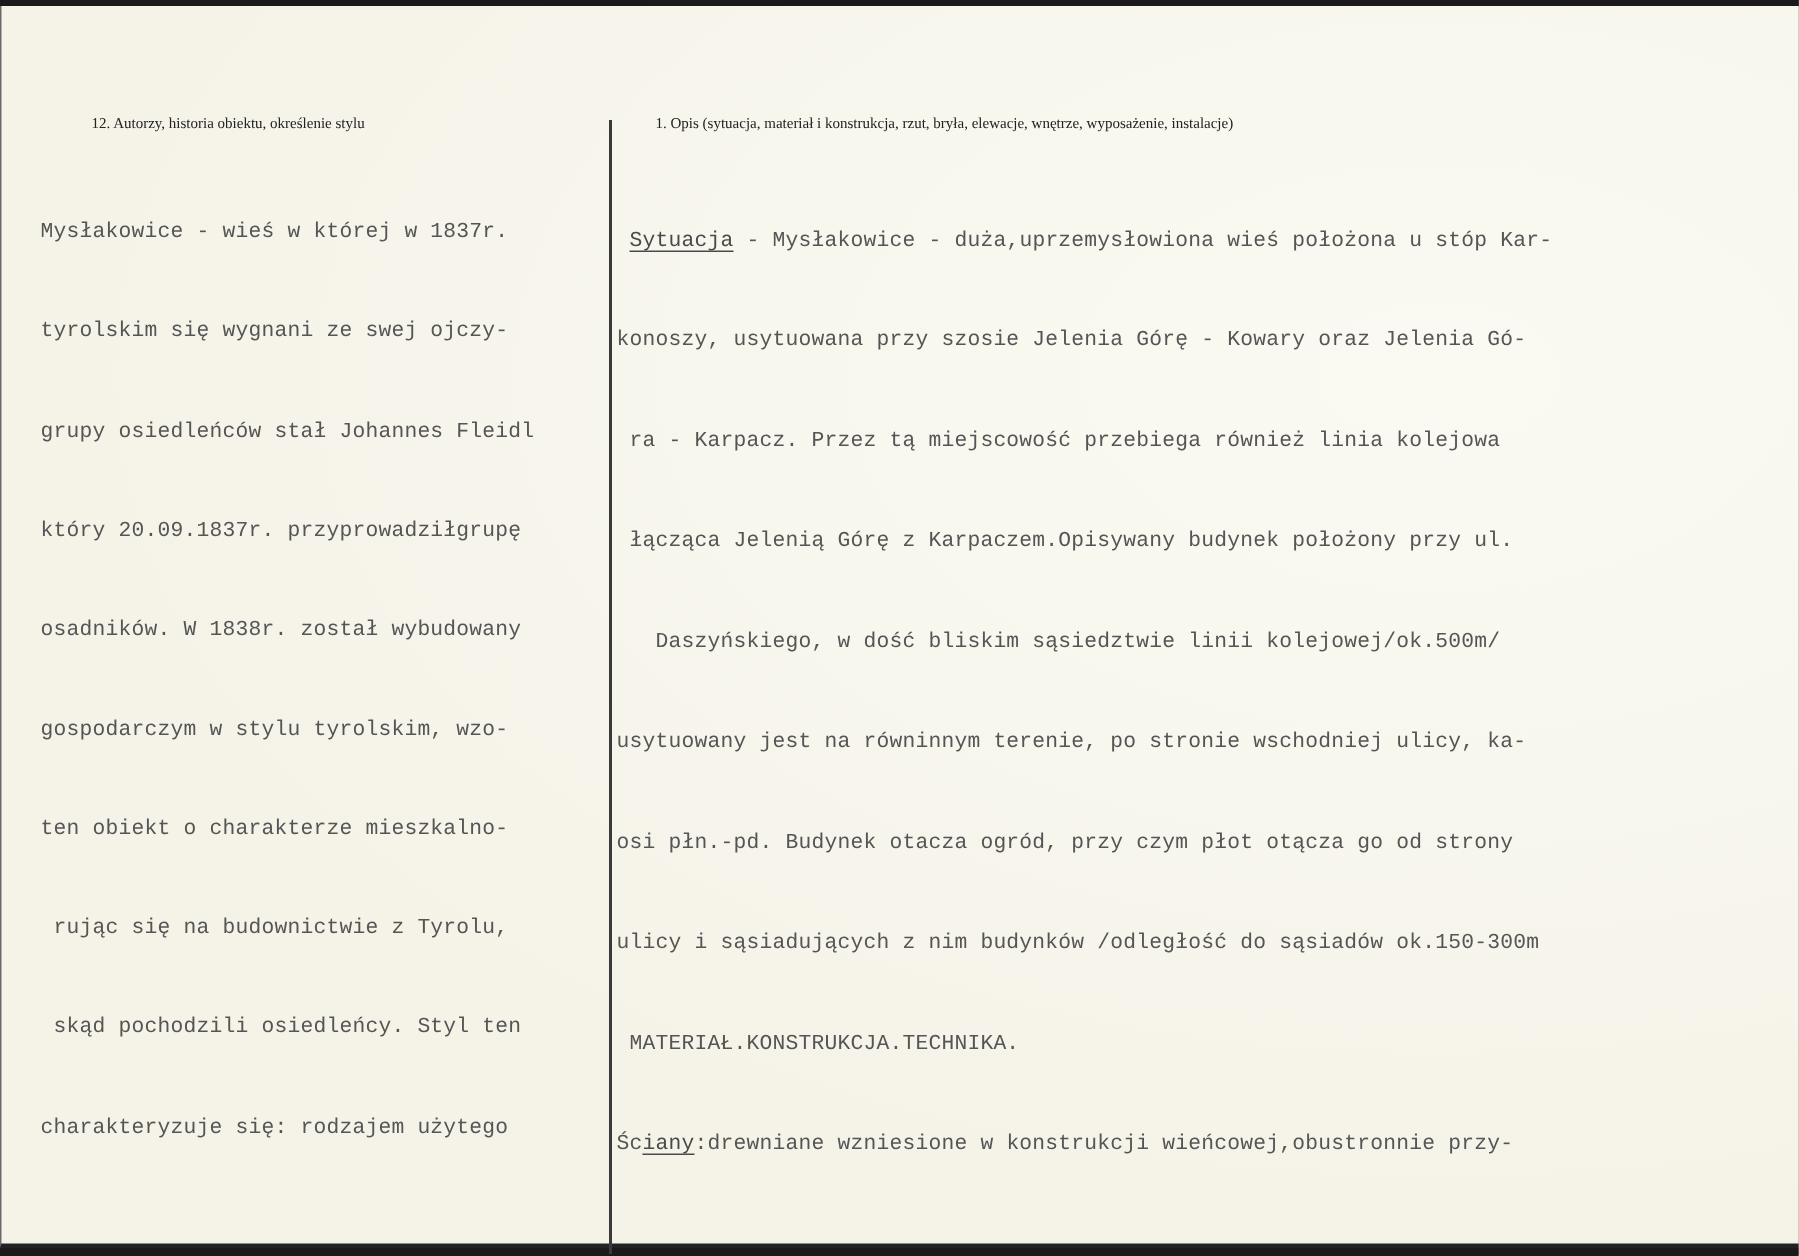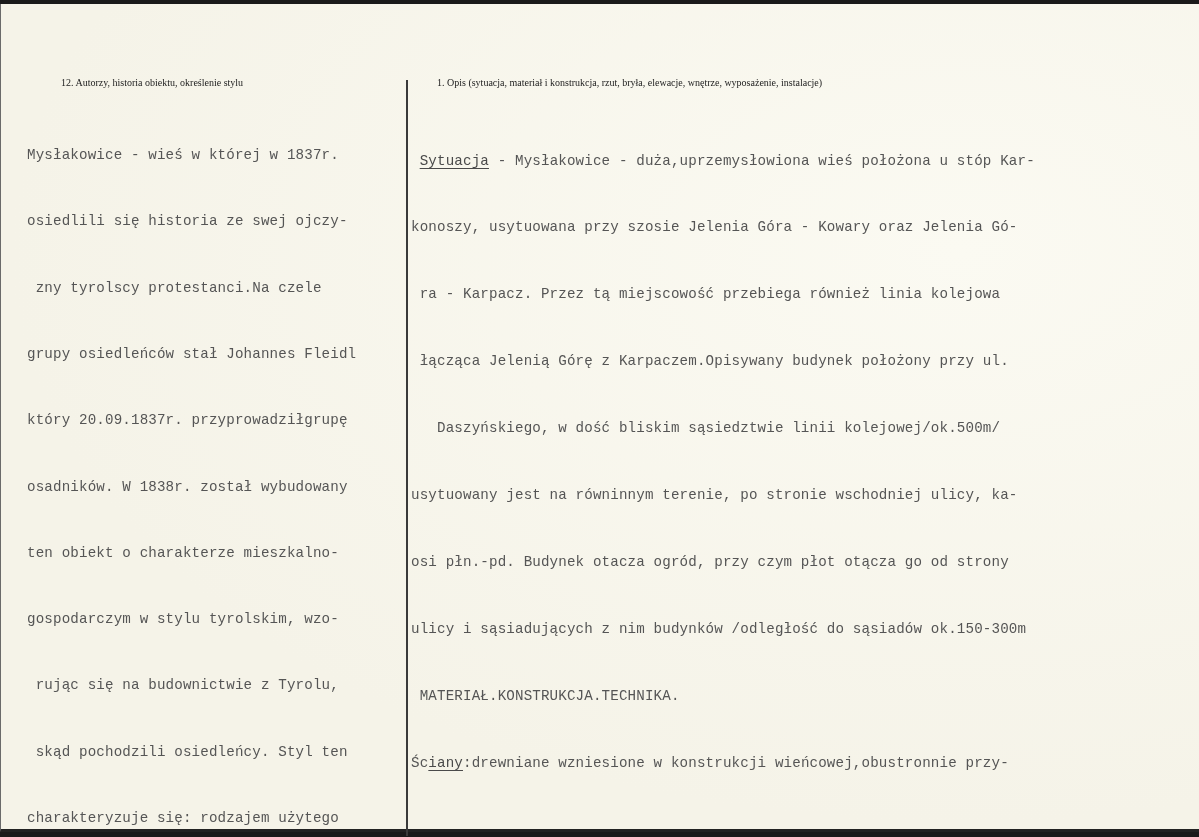--- a/index.html
+++ b/index.html
@@ -38,45 +38,44 @@
 <div class="topbar"></div>
 <div class="sheet">
 
   <div class="heading left">12. Autorzy, historia obiektu, określenie stylu</div>
   <div class="heading right">1. Opis (sytuacja, materiał i konstrukcja, rzut, bryła, elewacje, wnętrze, wyposażenie, instalacje)</div>
 
   <div class="divider"></div>
 
   <div class="tw col-left">
     <span class="line">Mysłakowice - wieś w której w 1837r.</span>
-    <span class="line">osiedlili się historia ze swej ojczy-</span>
-    <span class="line"> zny tyrolscy protestanci.Na czele</span>
+    <span class="line">tyrolskim się wygnani ze swej ojczy-</span>
     <span class="line">grupy osiedleńców stał Johannes Fleidl</span>
     <span class="line">który 20.09.1837r. przyprowadziłgrupę</span>
     <span class="line">osadników. W 1838r. został wybudowany</span>
+    <span class="line">gospodarczym w stylu tyrolskim, wzo-</span>
     <span class="line">ten obiekt o charakterze mieszkalno-</span>
-    <span class="line">gospodarczym w stylu tyrolskim, wzo-</span>
     <span class="line"> rując się na budownictwie z Tyrolu,</span>
     <span class="line"> skąd pochodzili osiedleńcy. Styl ten</span>
     <span class="line">charakteryzuje się: rodzajem użytego</span>
     
     
     
     
     
     
     
     
     
     
   </div>
 
   <div class="tw col-right">
     <span class="line"><span> </span><span class="u">Sytuacja</span><span> - Mysłakowice - duża,uprzemysłowiona wieś położona u stóp Kar-</span></span>
-    <span class="line">konoszy, usytuowana przy szosie Jelenia Góra - Kowary oraz Jelenia Gó-</span>
+    <span class="line">konoszy, usytuowana przy szosie Jelenia Górę - Kowary oraz Jelenia Gó-</span>
     <span class="line"> ra - Karpacz. Przez tą miejscowość przebiega również linia kolejowa</span>
     <span class="line"> łącząca Jelenią Górę z Karpaczem.Opisywany budynek położony przy ul.</span>
     <span class="line">   Daszyńskiego, w dość bliskim sąsiedztwie linii kolejowej/ok.500m/</span>
     <span class="line">usytuowany jest na równinnym terenie, po stronie wschodniej ulicy, ka-</span>
     <span class="line">osi płn.-pd. Budynek otacza ogród, przy czym płot otącza go od strony</span>
     <span class="line">ulicy i sąsiadujących z nim budynków /odległość do sąsiadów ok.150-300m</span>
     <span class="line"> MATERIAŁ.KONSTRUKCJA.TECHNIKA.</span>
     <span class="line"><span>Śc</span><span class="u">iany</span><span>:drewniane wzniesione w konstrukcji wieńcowej,obustronnie przy-</span></span>
     
     

